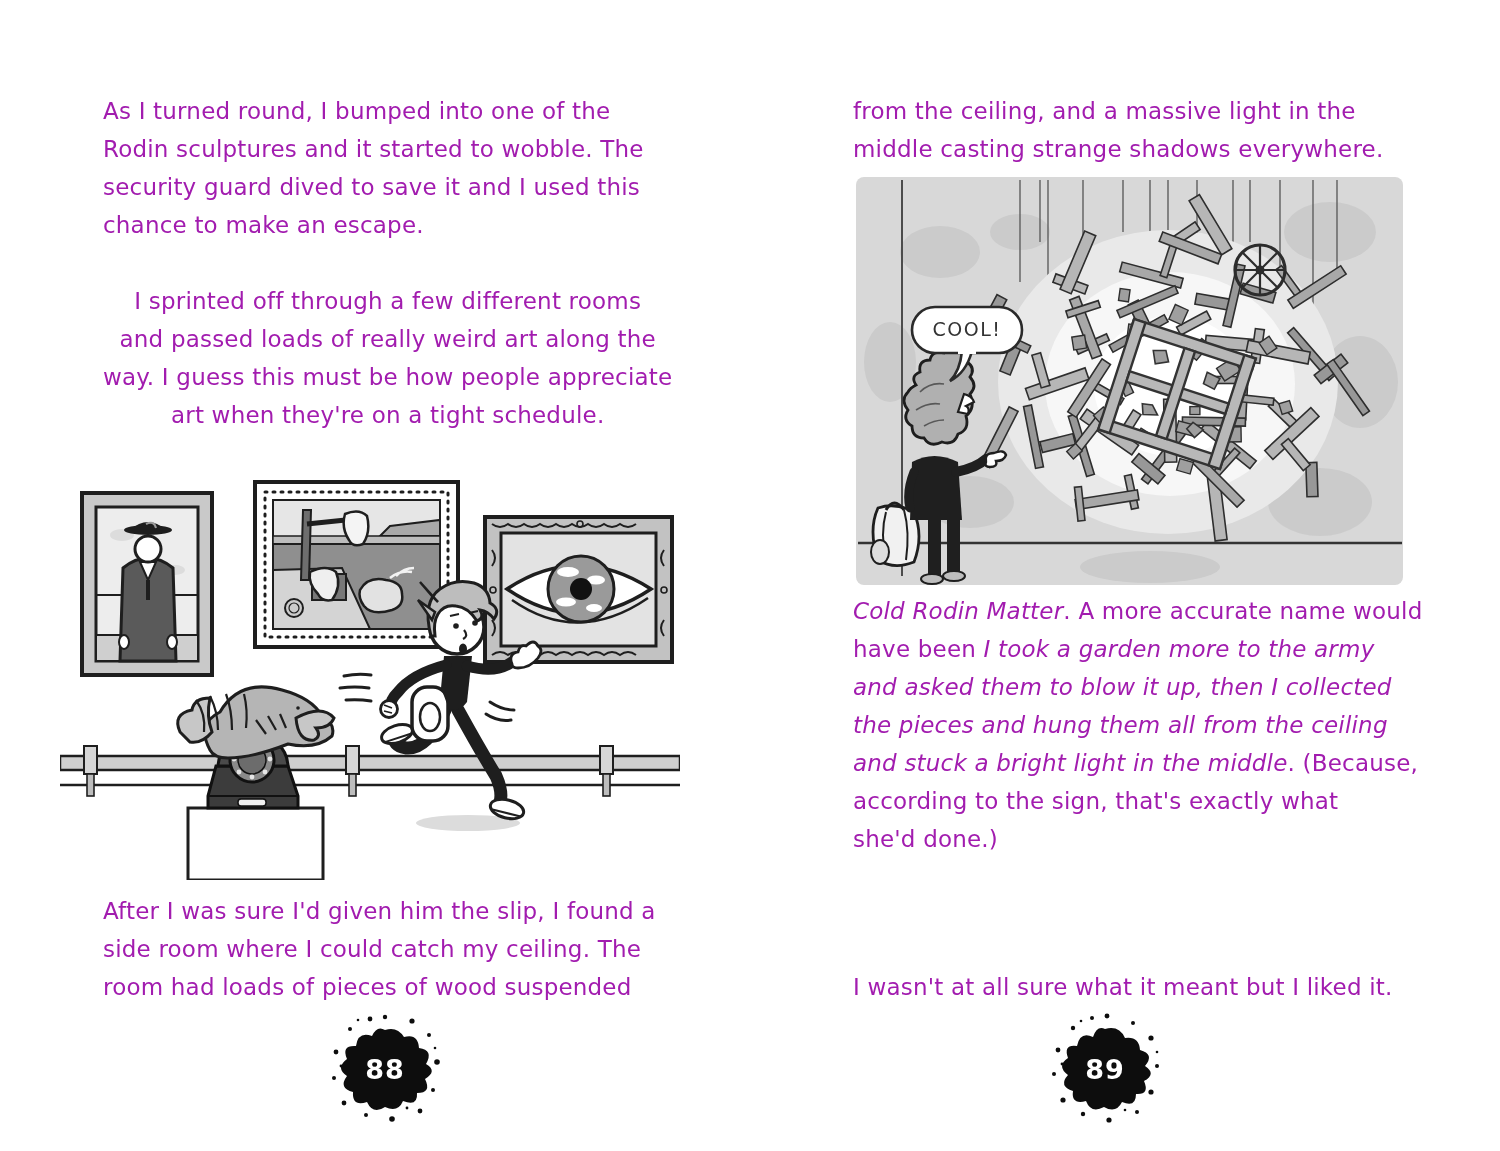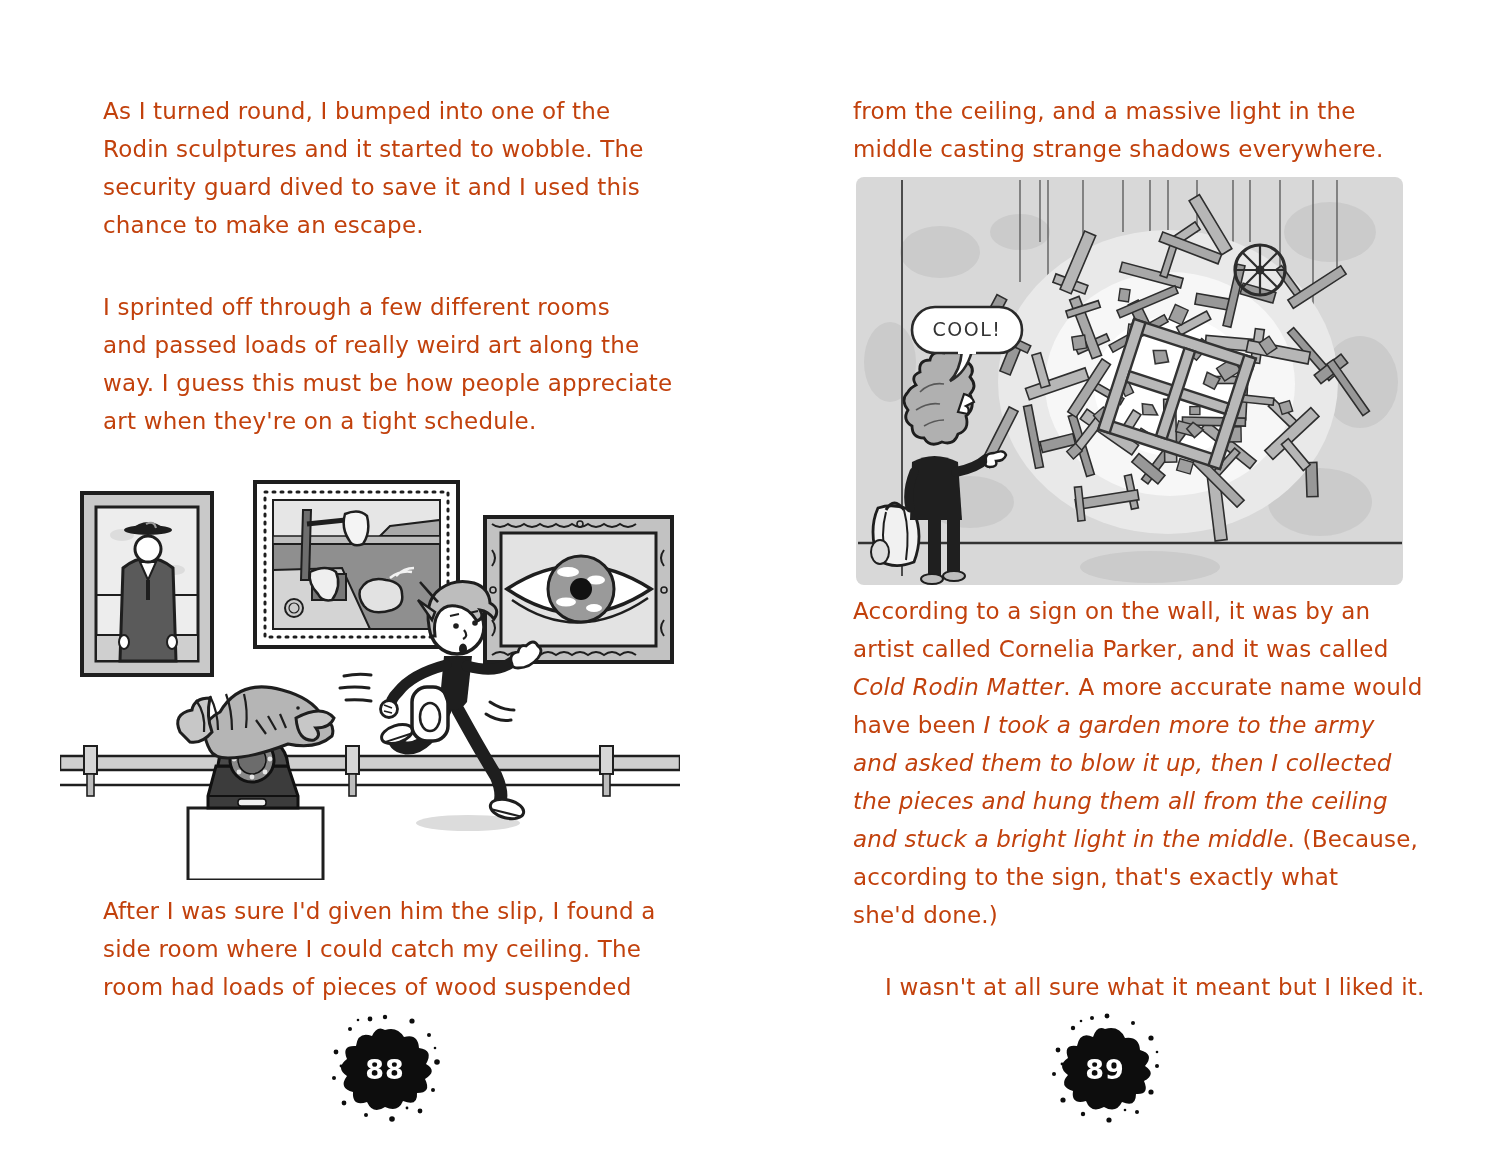--- a/index.html
+++ b/index.html
@@ -1,36 +1,36 @@
 <!DOCTYPE html>
 <html><head>
 <meta charset="utf-8">
 <style>
   html,body{margin:0;padding:0;background:#ffffff;}
   .spread{position:relative;width:1500px;height:1151px;background:#ffffff;overflow:hidden;
           font-family:"DejaVu Sans","Liberation Sans",sans-serif;color:#1d1d1d;}
   .body-text{position:absolute;margin:0;font-size:23px;line-height:38px;white-space:pre;
-             letter-spacing:.2px;color:#c2410c;}
+             letter-spacing:.2px;color:#a21caf;}
   .ital{font-style:italic;}
   .illo{position:absolute;}
   .pagenum-svg{position:absolute;}
   .pagenum-svg text{font-family:"DejaVu Sans","Liberation Sans",sans-serif;font-weight:bold;}
   svg text.bubble-label{font-family:"DejaVu Sans","Liberation Sans",sans-serif;}
 </style>
 </head>
 <body>
 
 <div class="spread">
 
   <section>
     <p class="body-text" style="left:103px;top:92px;">As I turned round, I bumped into one of the
 Rodin sculptures and it started to wobble. The
 security guard dived to save it and I used this
 chance to make an escape.</p>
-    <p class="body-text" style="left:103px;top:288px;">I sprinted off through a few different rooms
+    <p class="body-text" style="left:103px;top:282px;text-align:center;">I sprinted off through a few different rooms
 and passed loads of really weird art along the
 way. I guess this must be how people appreciate
 art when they're on a tight schedule.</p>
 
     <svg class="illo" style="left:60px;top:450px;" width="620" height="430" viewBox="0 0 620 430">
 
       <g>
         <rect x="22" y="43" width="130" height="182" fill="#c9c9c9" stroke="#1e1e1e" stroke-width="4"></rect>
         <rect x="36" y="57" width="102" height="154" fill="#ededed" stroke="#1e1e1e" stroke-width="3"></rect>
         <ellipse cx="62" cy="85" rx="12" ry="6" fill="#dcdcdc"></ellipse>
@@ -355,30 +355,28 @@
         <path d="M70,220 q10,-10 24,-8 M66,238 q12,-8 24,-6 M74,254 q10,-6 20,-6" fill="none" stroke="#1e1e1e" stroke-width="1.6" opacity="0.6"></path>
       </g>
       <g>
         <rect x="62" y="135" width="110" height="46" rx="23" fill="#ffffff" stroke="#2a2a2a" stroke-width="2.6"></rect>
         <path d="M112,179 q-2,20 -12,30 q16,-8 22,-30 z" fill="#ffffff" stroke="#2a2a2a" stroke-width="2.6"></path>
         <rect x="108" y="176" width="18" height="6" fill="#ffffff"></rect>
         <text class="bubble-label" x="117" y="164" text-anchor="middle" font-size="19" letter-spacing="1.5" fill="#333333">COOL!</text>
       </g>
     </svg>
 
-    <p class="body-text" style="left:853px;top:592px;"><span>According to a sign on the wall, it was by an
-artist called Cornelia Parker, and it was called
-</span><span class="ital">Cold Rodin Matter</span><span>. A more accurate name would
+    <p class="body-text" style="left:853px;top:592px;"><span class="ital">Cold Rodin Matter</span><span>. A more accurate name would
 have been </span><span class="ital">I took a garden more to the army
 and asked them to blow it up, then I collected
 the pieces and hung them all from the ceiling
 and stuck a bright light in the middle</span><span>. (Because,
 according to the sign, that's exactly what
 she'd done.)</span></p>
-    <p class="body-text" style="left:853px;top:968px;margin-left:32px;">I wasn't at all sure what it meant but I liked it.</p>
+    <p class="body-text" style="left:853px;top:968px;">I wasn't at all sure what it meant but I liked it.</p>
 
     <svg class="pagenum-svg" style="left:1045px;top:1008px;" width="120" height="120" viewBox="0 0 120 120">
       <g fill="#0d0d0d">
         <path d="M60,21 Q74,17 80,30 Q94,28 95,42 Q110,46 100,58 Q112,66 99,73 Q105,87 91,86 Q91,100 77,94 Q71,106 59,99 Q46,106 41,93 Q26,97 28,83 Q13,78 23,67 Q11,58 23,50 Q18,36 32,38 Q35,23 48,29 Q52,17 60,21 Z"></path>
         <circle cx="62" cy="8" r="2.4"></circle>
           <circle cx="88" cy="15" r="2"></circle>
           <circle cx="106" cy="30" r="2.6"></circle>
         <circle cx="112" cy="58" r="2"></circle>
           <circle cx="106" cy="84" r="2.6"></circle>
           <circle cx="92" cy="104" r="2"></circle>

